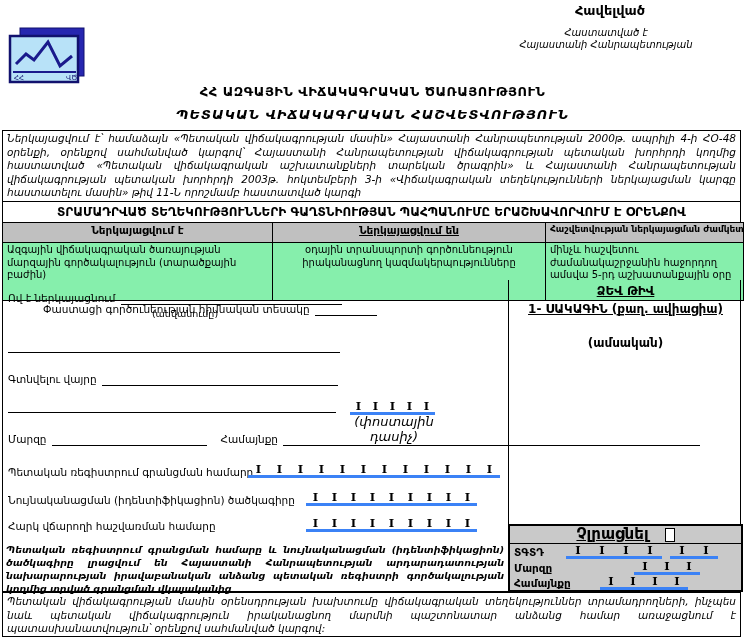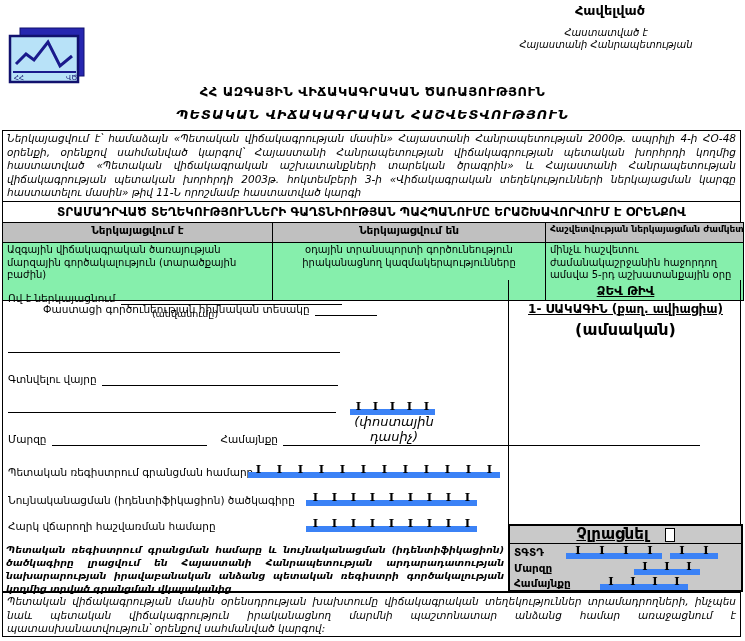--- a/index.html
+++ b/index.html
@@ -8,21 +8,21 @@
   .abs{position:absolute;}
   .b{font-weight:bold;}
   .it{font-style:italic;}
   .ctr{text-align:center;}
   .nw{white-space:nowrap;}
   .box{border:1px solid #000;box-sizing:border-box;}
   .uline{border-bottom:1px solid #000;box-sizing:border-box;}
   .frow{position:absolute;display:flex;align-items:flex-end;box-sizing:border-box;}
   .frow .lbl{white-space:nowrap;padding-right:5px;font-size:10.5px;line-height:13px;}
   .frow .fill{flex:1;border-bottom:1px solid #000;height:13px;}
-  .ticks{position:absolute;border-bottom:6px solid #3b82f6;font-family:"DejaVu Serif",serif;
+  .ticks{position:absolute;border-bottom:3px solid #3b82f6;font-family:"DejaVu Serif",serif;
          font-weight:bold;font-size:11.5px;line-height:15px;height:16px;white-space:nowrap;box-sizing:border-box;}
   .ticks span{display:inline-block;text-align:center;}
   .formlabel{position:absolute;font-size:10.5px;line-height:13px;white-space:nowrap;}
   table.rep{border-collapse:collapse;width:741px;table-layout:fixed;}
   table.rep td{border:1px solid #000;padding:1px 4px;vertical-align:top;box-sizing:border-box;}
   .chk{display:inline-block;width:8px;height:12px;border:1.5px solid #000;background:#fff;vertical-align:middle;margin-left:16px;}
   .graybox{background:#c9c9c9;border:2px solid #000;box-sizing:border-box;}
 </style>
 </head>
 <body>
@@ -52,40 +52,40 @@
 
   <div class="abs box it" style="left:2px;top:130px;width:739px;height:72px;padding:1px 4px;font-size:10.5px;line-height:13.6px;text-align:justify;">Ներկայացվում է՝ համաձայն «Պետական վիճակագրության մասին» Հայաստանի Հանրապետության 2000թ. ապրիլի 4-ի ՀՕ-48 օրենքի, օրենքով սահմանված կարգով՝ Հայաստանի Հանրապետության վիճակագրության պետական խորհրդի կողմից հաստատված «Պետական վիճակագրական աշխատանքների տարեկան ծրագրին» և Հայաստանի Հանրապետության վիճակագրության պետական խորհրդի 2003թ. հոկտեմբերի 3-ի «Վիճակագրական տեղեկությունների ներկայացման կարգը հաստատելու մասին» թիվ 11-Ն որոշմամբ հաստատված կարգի</div>
 
   <div class="abs box ctr b nw" style="left:2px;top:201px;width:739px;height:22px;font-size:12px;line-height:21px;overflow:hidden;">ՏՐԱՄԱԴՐՎԱԾ ՏԵՂԵԿՈՒԹՅՈՒՆՆԵՐԻ ԳԱՂՏՆԻՈՒԹՅԱՆ ՊԱՀՊԱՆՈՒՄԸ ԵՐԱՇԽԱՎՈՐՎՈՒՄ Է ՕՐԵՆՔՈՎ</div>
 
   <div class="abs" style="left:2px;top:222px;border-radius:11px;">
     <table class="rep">
       <tbody>
           <tr style="height:20px;background:#c0c0c0;">
         <td class="ctr b" style="width:270px;font-size:10.5px;">Ներկայացվում է</td>
-        <td class="ctr b" style="width:273px;font-size:10.5px;">Ներկայացվում են</td>
+        <td class="ctr b" style="width:273px;font-size:10.5px;text-decoration:underline;">Ներկայացվում են</td>
         <td class="ctr b nw" style="width:198px;font-size:9px;overflow:hidden;">Հաշվետվության ներկայացման ժամկետը՝</td>
       </tr>
       <tr style="height:58px;background:#86efac;">
         <td style="font-size:10px;line-height:12.5px;">Ազգային վիճակագրական ծառայության մարզային գործակալություն (տարածքային բաժին)</td>
         <td class="ctr" style="font-size:10px;line-height:12.5px;">օդային տրանսպորտի գործունեություն իրականացնող կազմակերպությունները</td>
         <td style="font-size:10px;line-height:12.5px;">մինչև հաշվետու ժամանակաշրջանին հաջորդող ամսվա 5-րդ աշխատանքային օրը</td>
       </tr>
     </tbody>
       </table>
   </div>
 
   <div class="abs" style="left:2px;top:280px;width:739px;height:312px;border-left:1px solid #000;border-right:1px solid #000;border-bottom:1px solid #000;box-sizing:border-box;"></div>
 
   <div class="abs" style="left:508px;top:280px;width:0;height:312px;border-left:1px solid #000;"></div>
 
   <div class="abs ctr" style="left:509px;top:282px;width:233px;">
     <div class="b" style="font-size:12px;text-decoration:underline;margin-top:2px;">ՁԵՎ ԹԻՎ</div>
     <div class="b nw" style="font-size:12px;text-decoration:underline;margin-top:4px;">1- ՍԱԿԱԳԻՆ (քաղ. ավիացիա)</div>
-    <div class="b" style="font-size:16px;margin-top:4px;">(ամսական)</div>
+    <div class="b" style="font-size:12px;margin-top:20px;">(ամսական)</div>
   </div>
 
   <div class="frow" style="left:8px;top:291px;width:334px;">
     <span class="lbl">Ով է ներկայացնում</span>
     <div class="fill"></div>
   </div>
   <div class="abs ctr" style="left:105px;top:308px;width:160px;font-size:9.5px;">(անվանումը)</div>
 
   <div class="frow" style="left:8px;top:302px;width:334px;margin-left:35px;">
     <span class="lbl">Փաստացի գործունեության հիմնական տեսակը</span>

